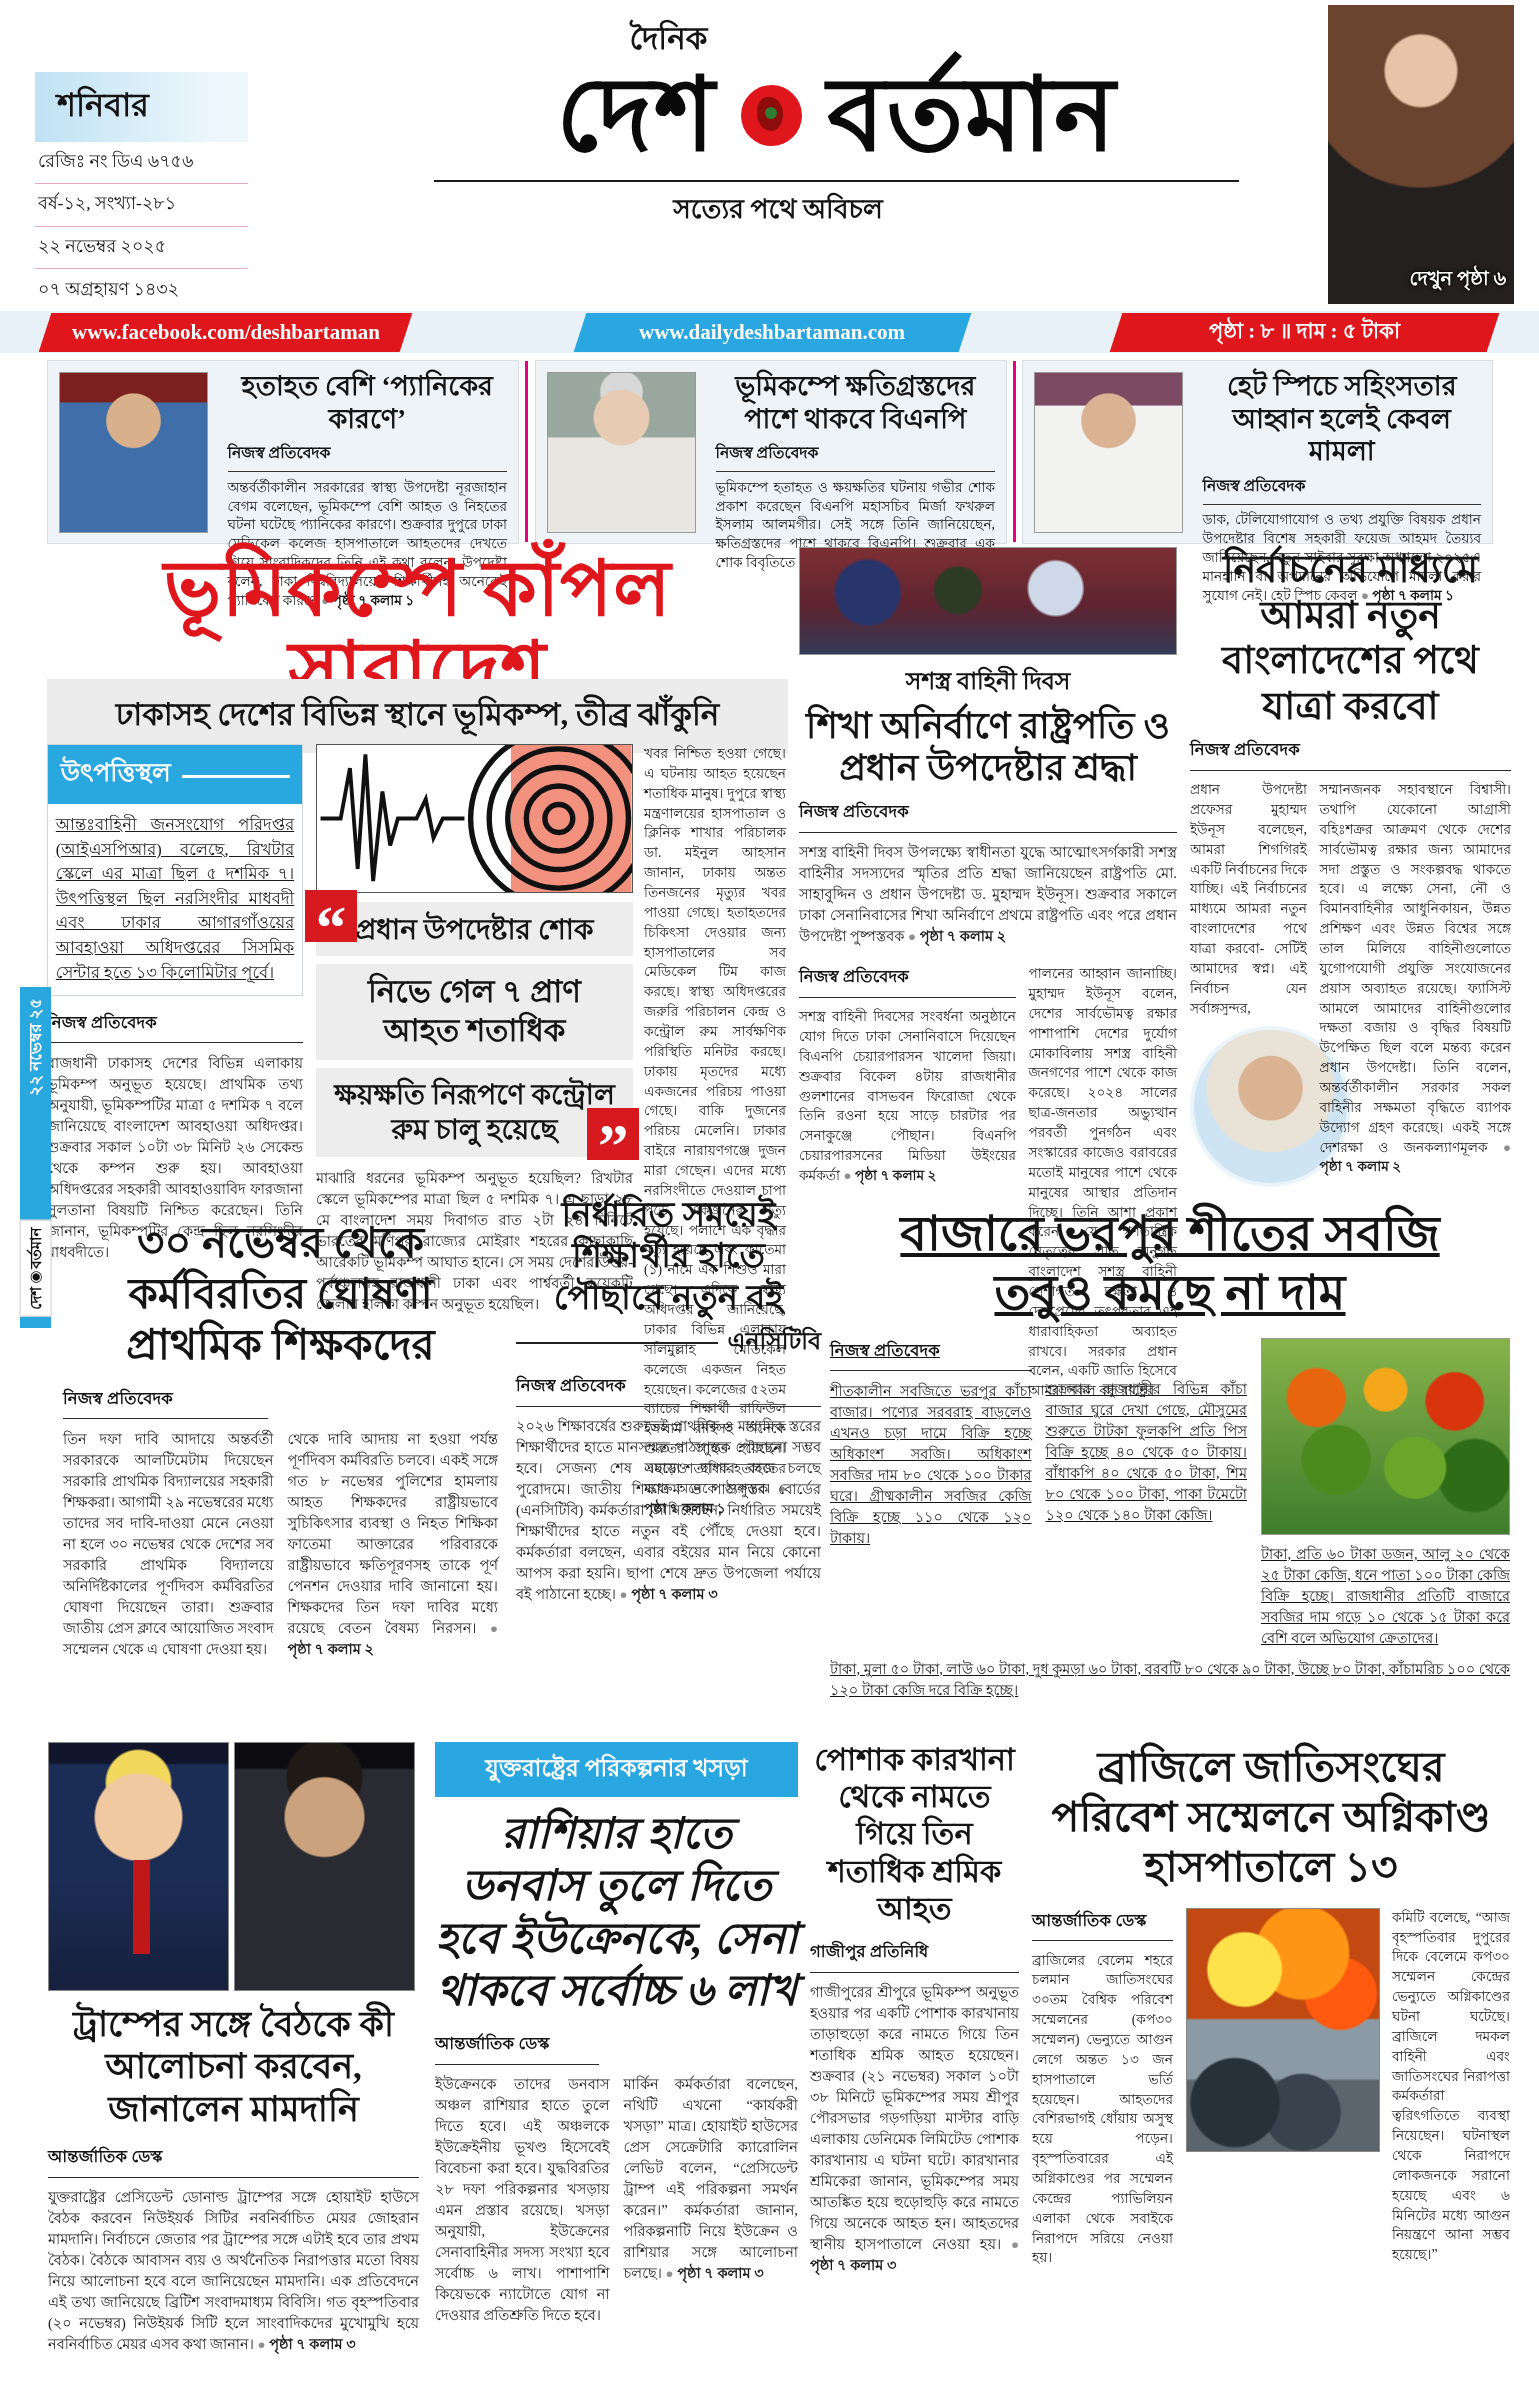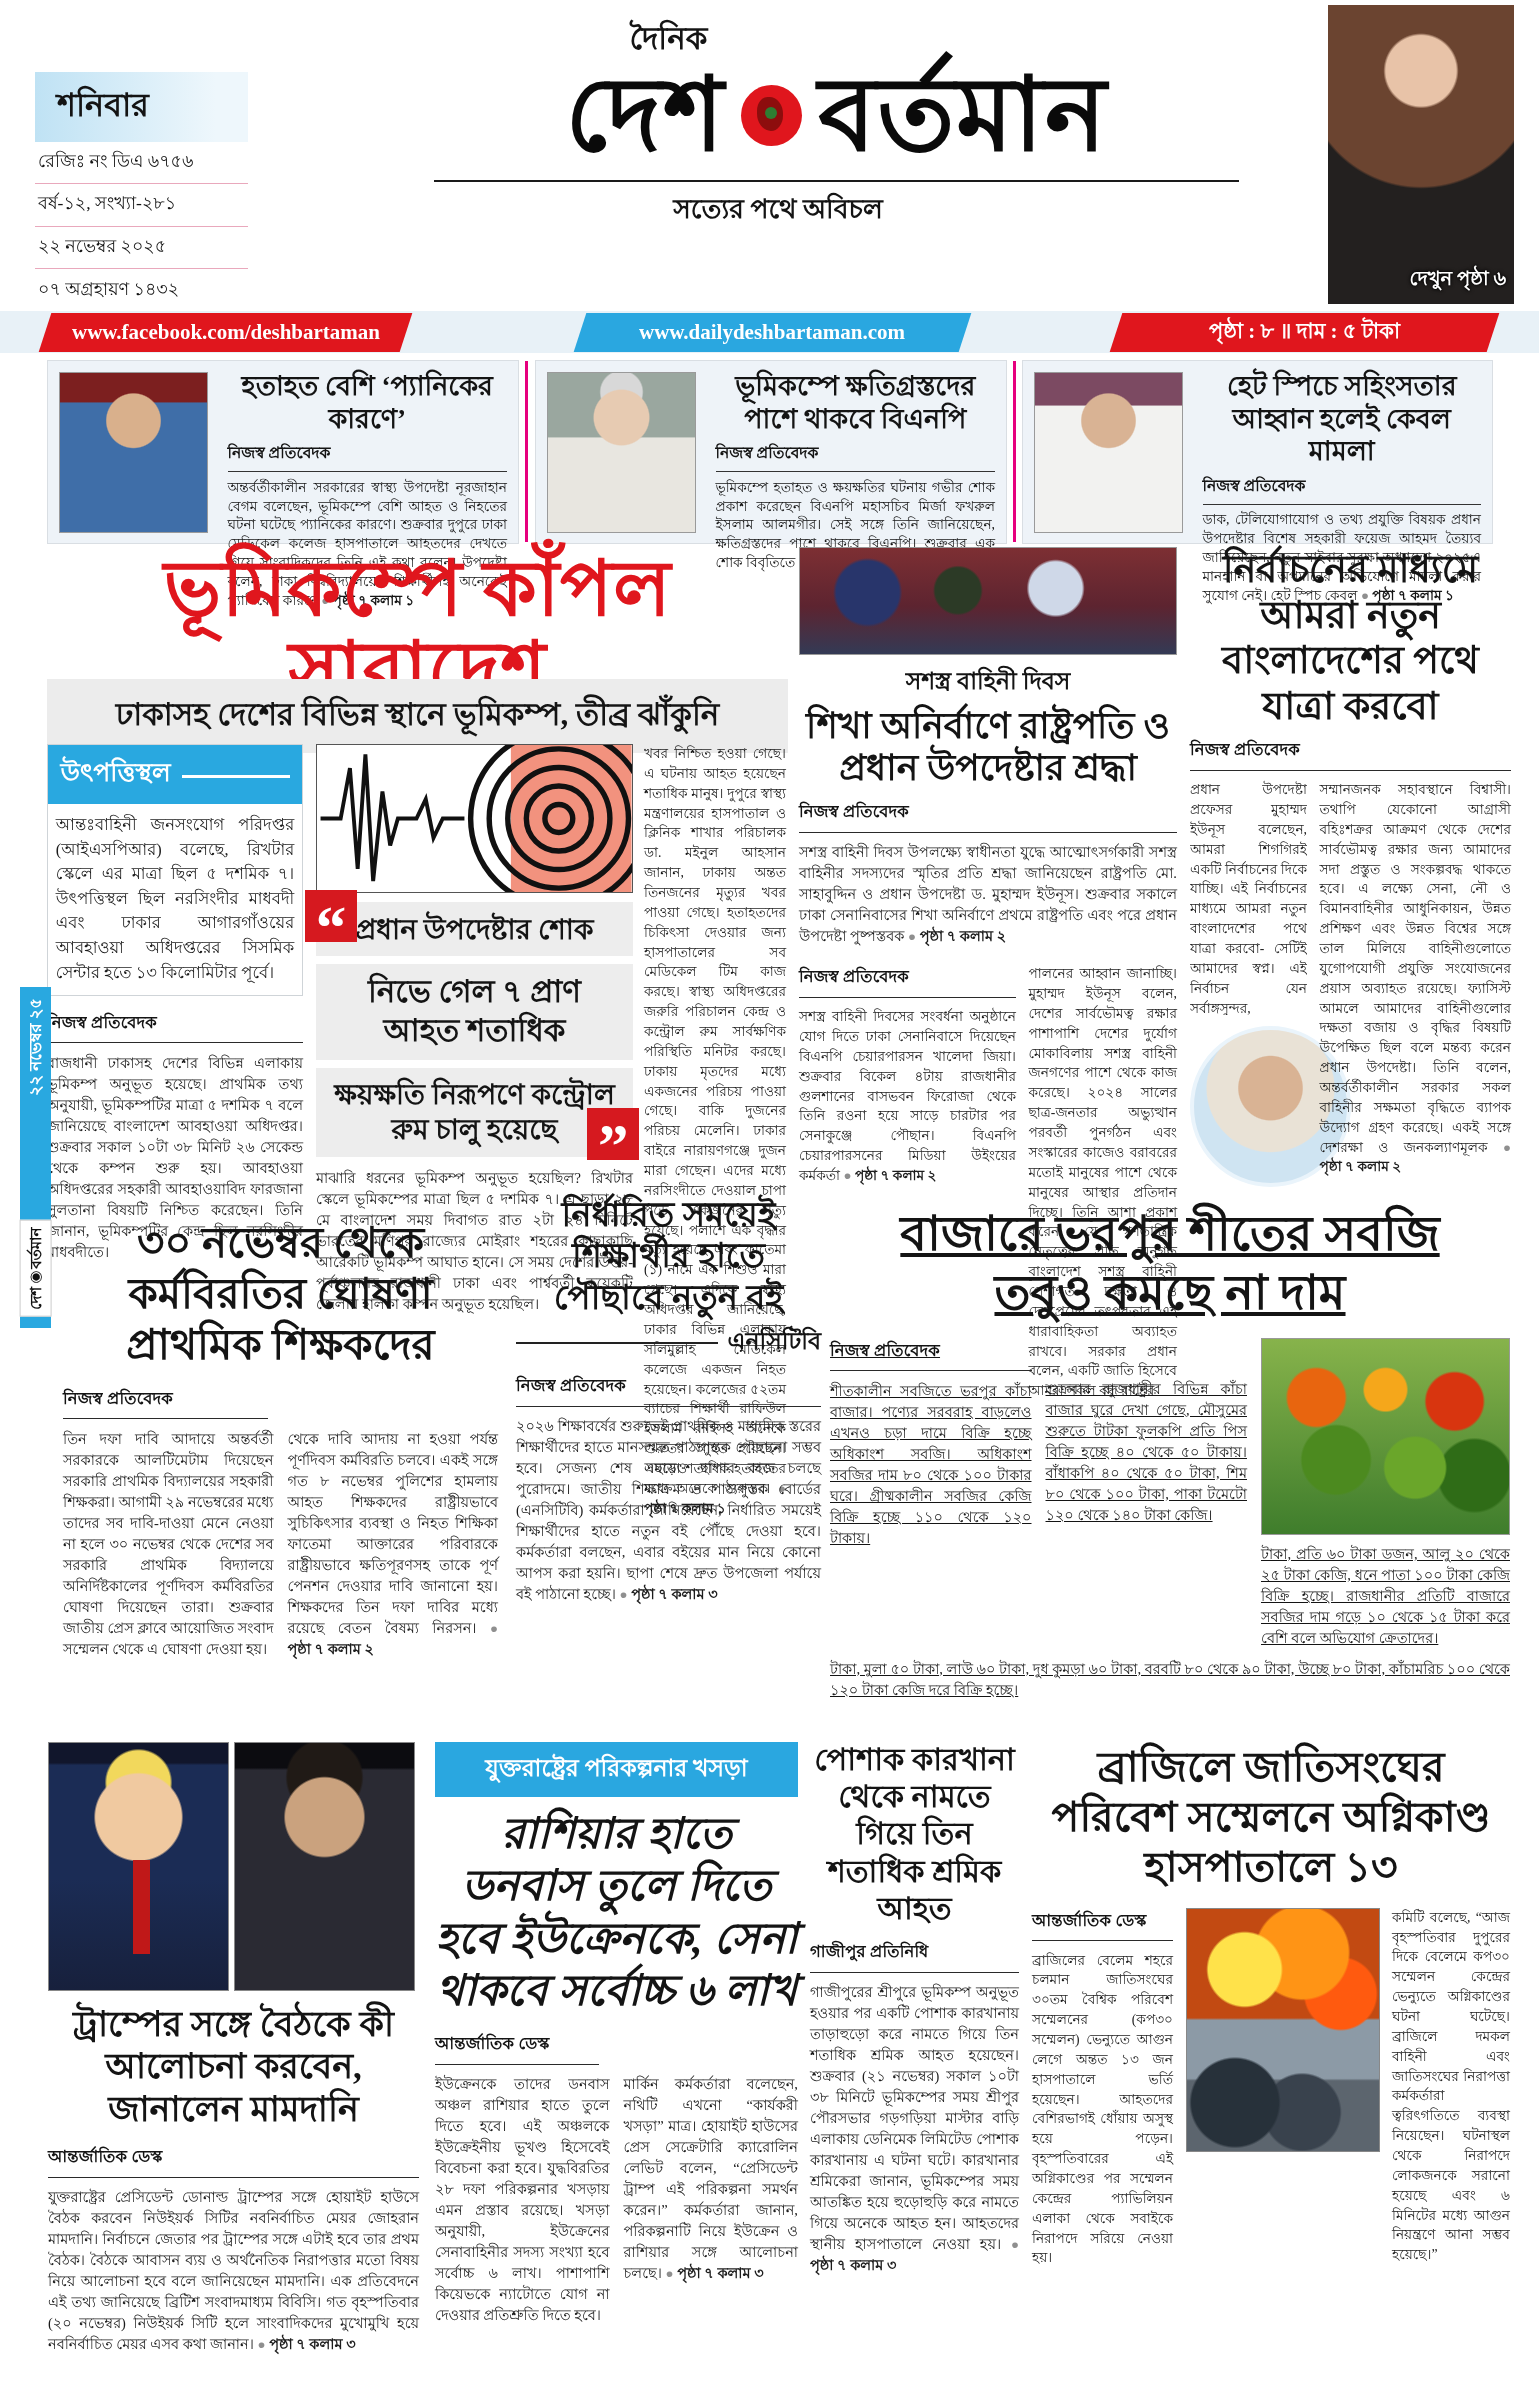--- a/index.html
+++ b/index.html
@@ -13,21 +13,21 @@
   .jump{font-weight:bold;white-space:nowrap;}
   .jb{color:#8f8f8f;font-size:13.3px;}
   
   .datebox{left:35px;top:72px;width:213px;font-size:17.6px;}
   .datebox .day{display:block;font-size:32px;font-weight:bold;
       background:linear-gradient(90deg,#bfe2f4,#eef7fc 85%);padding:7.8px 0 7.8px 22px;}
   .datebox .row{display:block;padding:6.3px 0 6.3px 3.1px;border-bottom:1.2px solid #e9a8bc;}
   .datebox .row:last-child{border-bottom:none;}
   .logoblock{left:434px;top:14px;width:805px;text-align:center;}
   .logoblock .daily{font-size:31px;font-weight:bold;display:inline-block;margin-left:-336px;}
-  .logorow{display:flex;align-items:center;justify-content:center;gap:16px;margin-top:-4.7px;}
+  .logorow{display:flex;align-items:center;justify-content:center;gap:25px;margin-top:-4.7px;}
   .logorow .t{font-size:103px;font-weight:900;line-height:1.05;letter-spacing:1.6px;color:#0a0a0a;}
   .logo-icon{width:61px;height:61px;border-radius:50%;background:#e0161d;position:relative;flex:0 0 auto;}
   .logo-icon::after{content:"";position:absolute;left:15.6px;top:12.5px;width:26.6px;height:34px;
       background:#8d0d0d;border-radius:46% 58% 52% 60%;}
   .logo-icon::before{content:"";position:absolute;left:23.5px;top:22px;width:12.5px;height:12.5px;
       border-radius:50%;background:#2e7d32;z-index:2;}
   .tagline-rule{border-top:2px solid #1a1a1a;margin-top:11px;padding:6.3px 117px 0 0;
       text-align:center;font-size:26.6px;font-weight:bold;}
   .model-photo{right:25px;top:4.7px;width:186px;height:299px;
       background:radial-gradient(circle at 50% 22%,#e8c3a8 0 14%,#6b4430 15% 46%,#23201f 47% 100%),#181818;
@@ -53,21 +53,21 @@
   
   .lead-headline{left:47px;top:549px;width:741px;text-align:center;
       font-size:77px;font-weight:900;color:#e0161d;line-height:1.05;letter-spacing:0.8px;}
   .lead-sub{left:47px;top:679px;width:741px;background:#ececec;text-align:center;
       font-size:31px;font-weight:bold;padding:11px 0;}
   .lead-col{position:absolute;top:744px;}
   .origin-box{border:0.8px solid #cfd4d8;}
   .origin-title{background:#29a8e0;color:#fff;font-size:25px;font-weight:bold;
       padding:7.8px 12.5px;display:flex;align-items:center;gap:11px;}
   .origin-title .dash{flex:1;height:2.3px;background:#fff;margin-top:4.7px;}
-  .origin-body{padding:9.4px 7.8px;font-size:16.4px;line-height:1.5;}
+  .origin-body{padding:9.4px 7.8px;font-size:16.4px;line-height:1.5;text-decoration:underline;}
   .seismo{width:100%;height:149px;border:1.6px solid #555;background:#fff;display:block;}
   .quote-wrap{position:relative;margin-top:9.4px;padding:0;}
   .qband{background:#ededed;text-align:center;font-weight:bold;padding:9.4px 15.6px;margin-bottom:7.8px;line-height:1.25;}
   .q1{font-size:28px;}
   .q2{font-size:31px;}
   .q3{font-size:28px;}
   .qmark{position:absolute;width:52px;height:52px;background:#d6191f;color:#fff;
       font-size:61px;line-height:1.25;text-align:center;font-weight:bold;font-family:"Liberation Serif",serif;}
   .qm-open{left:-11px;top:-12.5px;}
   .qm-close{right:-6.3px;bottom:-3.1px;}

